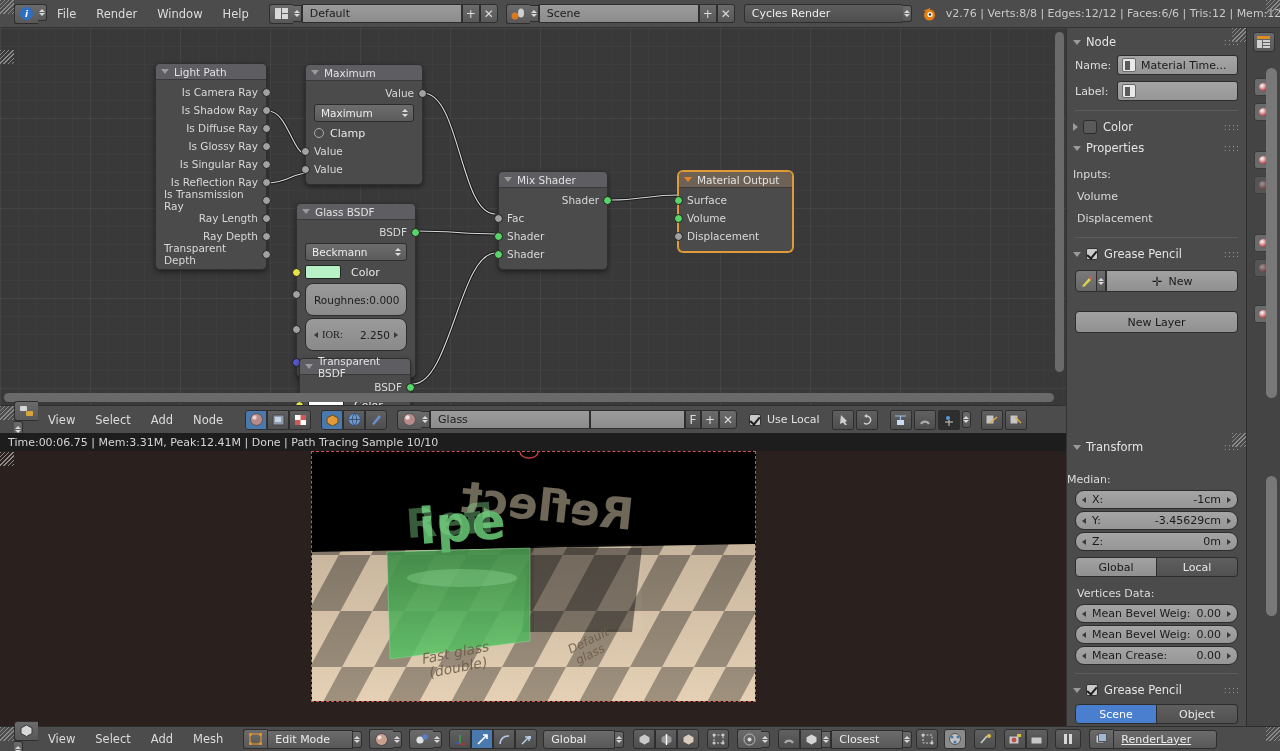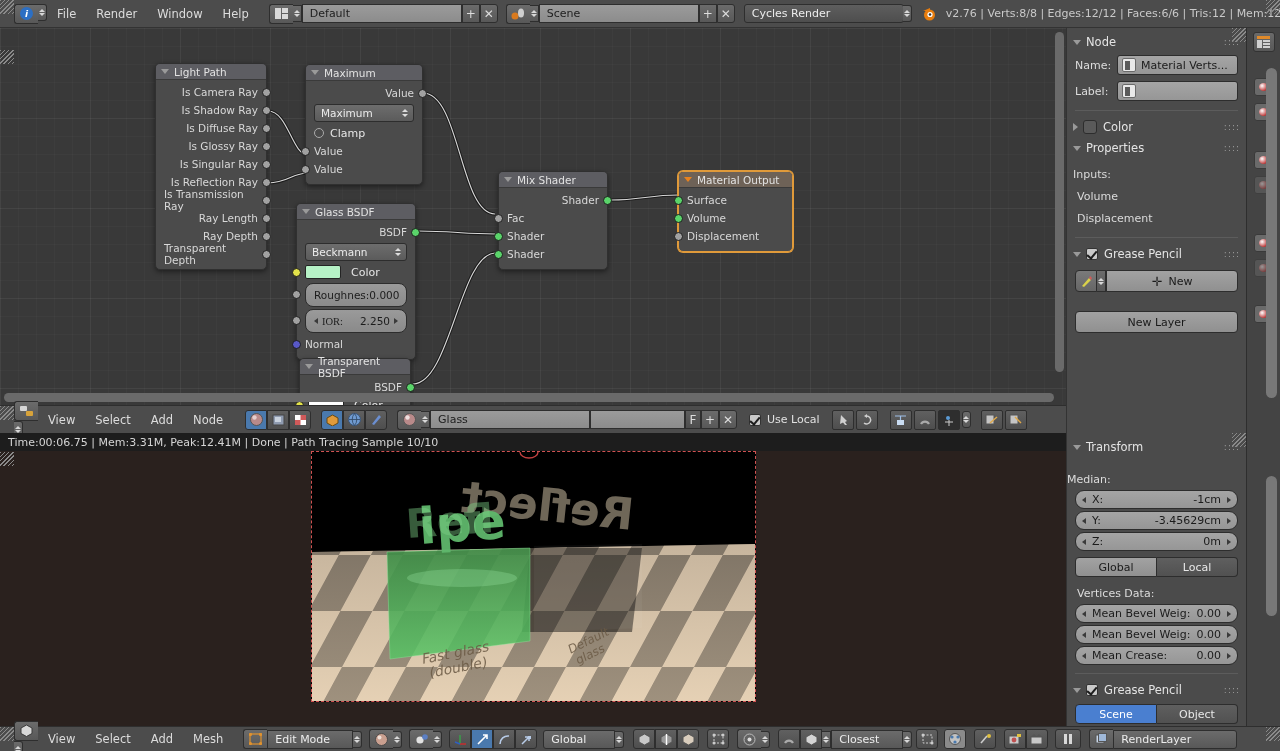--- a/index.html
+++ b/index.html
@@ -69,21 +69,21 @@
   .sock.l { left:-5px; } .sock.r { right:-5px; }
   .sock.gray{background:#a1a1a1;} .sock.green{background:#5ad46a;}
   .sock.yellow{background:#e2e24a;} .sock.purple{background:#5858c8;}
   .ndrop { margin:2px 8px; height:18px; background:linear-gradient(#6d6d6d,#5b5b5b);
            border:1px solid #2d2d2d;border-radius:3px;display:flex;align-items:center;
            padding:0 6px;font-size:10.5px;color:#ececec; position:relative;}
   .ndrop .ar { position:absolute; right:5px; display:flex;flex-direction:column;}
   .ndrop .ar i{display:block;width:0;height:0;border-left:3px solid transparent;border-right:3px solid transparent;}
   .ndrop .ar i:first-child{border-bottom:3.5px solid #ddd;margin-bottom:1.5px;}
   .ndrop .ar i:last-child{border-top:3.5px solid #ddd;}
-  .nslider { margin:2px 8px; height:24px; background:linear-gradient(#9a9a9a,#8a8a8a);
+  .nslider { margin:2px 8px; height:33px; background:linear-gradient(#9a9a9a,#8a8a8a);
              border:1px solid #2d2d2d;border-radius:8px;display:flex;align-items:center;
              justify-content:space-between;padding:0 8px;font-size:10.5px;color:#1c1c1c;}
   .nslider .lab{}.nslider .val{}
   .arr-l,.arr-r{width:0;height:0;border-top:3.5px solid transparent;border-bottom:3.5px solid transparent;}
   .arr-l{border-right:4px solid #3a3a3a;} .arr-r{border-left:4px solid #3a3a3a;}
   .swatchrow { display:flex; align-items:center; padding:0 8px; height:18px; position:relative;}
   .swatch { width:36px;height:14px;border:1px solid #242424;border-radius:2px;margin-right:10px;}
   .checkcirc{width:10px;height:10px;border:1.5px solid #aaa;border-radius:50%;margin-right:6px;background:#4a4a4a;}
   .nodelabel { position:absolute; font-size:11px; color:#cfcfcf; }
 
@@ -632,21 +632,21 @@
     <div class="ppanel-hdr">
       <span class="tri"></span>
       <span>Node</span>
       <span class="dots">::::</span>
     </div>
 
     <div class="prow">
       <span class="plabel">Name:</span>
       <span class="pfield">
         <span class="nodeico"></span>
-        <span>Material Verts...</span>
+        <span>Material Time...</span>
       </span>
     </div>
     <div class="prow">
       <span class="plabel">Label:</span>
       <span class="pfield">
         <span class="nodeico"></span>
         <span></span>
       </span>
     </div>
 
@@ -967,19 +967,19 @@
         </svg>
     </div>
 
     <div style="display:flex;align-items:center;margin-left:8px;">
       <div class="ed-ico" style="border-radius:3px 0 0 3px;">
         <svg width="13" height="12">
             <rect x="1" y="2" width="8" height="8" fill="#c9d6e6" stroke="#555"></rect>
             <rect x="3.5" y="0.5" width="8" height="8" fill="#9fb8d8" stroke="#555"></rect>
           </svg>
       </div>
-      <div class="combo-val" style="width:124px;min-width:0;background:linear-gradient(#6b6b6b,#585858);color:#ececec;border-radius:0 3px 3px 0;">RenderLayer</div>
+      <div class="combo-val" style="width:104px;min-width:0;background:linear-gradient(#6b6b6b,#585858);color:#ececec;border-radius:0 3px 3px 0;text-decoration:underline;">RenderLayer</div>
     </div>
 
     <div class="corner" style="right:0;top:0;"></div>
   </div>
 
 </div>
 
 </body></html>

